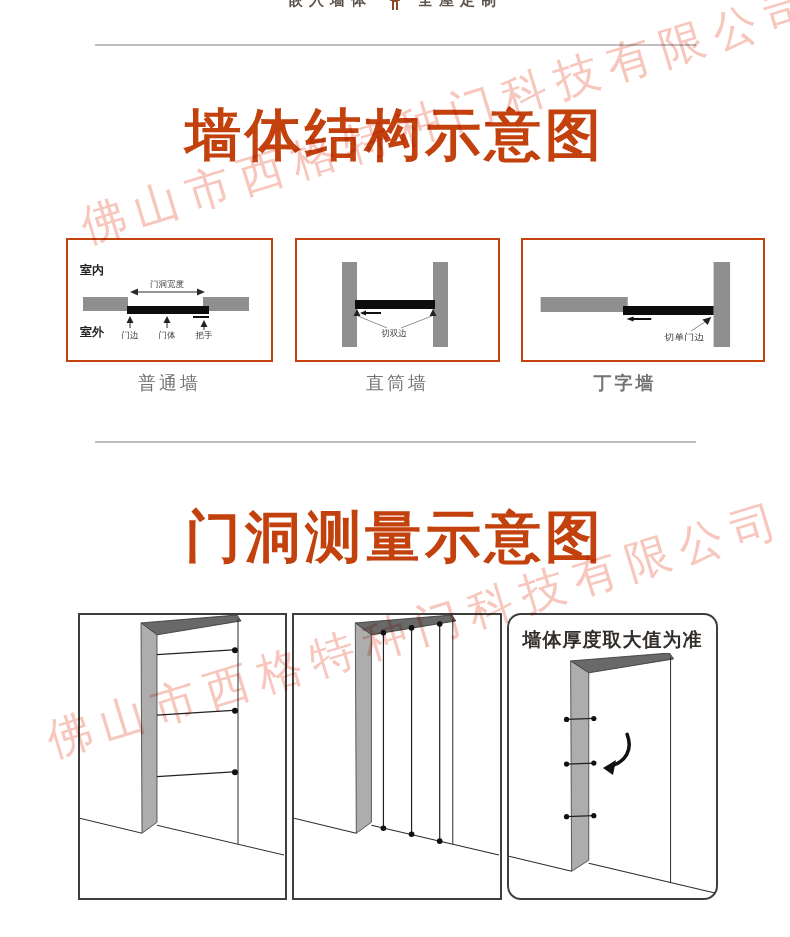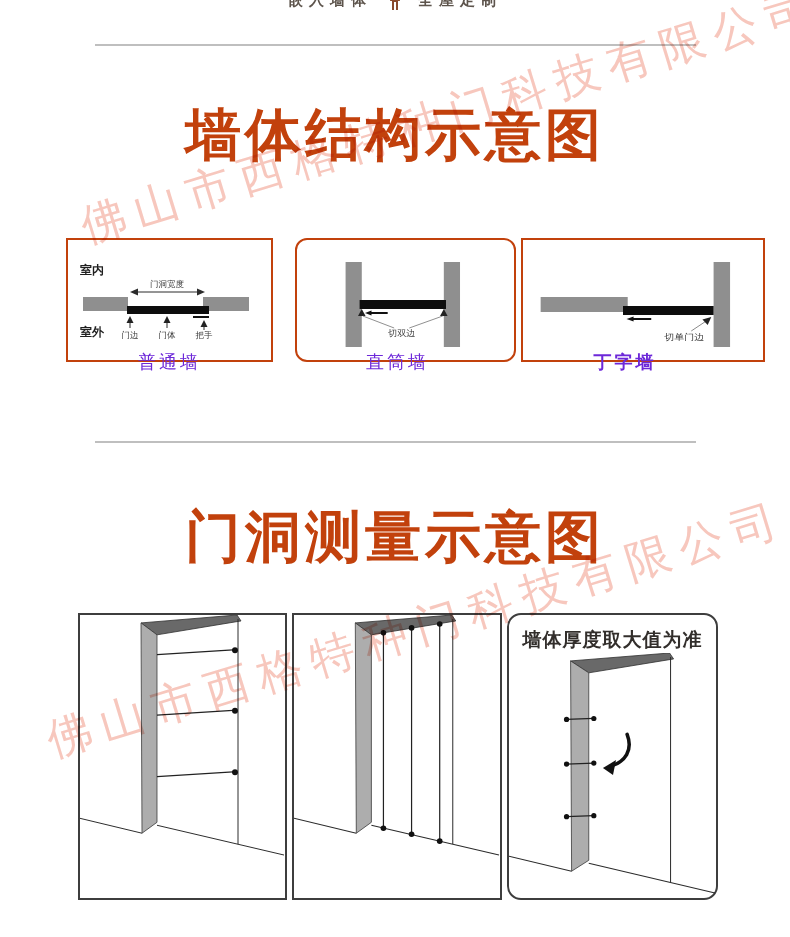--- a/index.html
+++ b/index.html
@@ -17,24 +17,24 @@
   .divider.d1{top:44px;}
   .divider.d2{top:441px;}
   
   .big-title{position:absolute;left:0;width:790px;text-align:center;font-size:56px;line-height:1.15;
     font-weight:700;letter-spacing:4px;color:#c2410c;}
   .t1{top:103px;}
   .t2{top:505px;}
   
   .wall-box{position:absolute;top:238px;height:124px;border:2px solid #c2410c;background:#fff;box-sizing:border-box;}
   .wb1{left:66px;width:207px;}
-  .wb2{left:295px;width:221px;border-radius:12px;}
+  .wb2{left:295px;width:205px;}
   .wb3{left:521px;width:244px;}
   .wall-box svg{display:block;width:100%;height:100%;}
-  .caption{position:absolute;top:350px;text-align:center;font-size:18px;letter-spacing:3px;color:#6d28d9;}
+  .caption{position:absolute;top:371px;text-align:center;font-size:18px;letter-spacing:3px;color:#737373;}
   .c1{left:66px;width:207px;}
   .c2{left:295px;width:205px;}
   .c3{left:521px;width:208px;font-weight:bold;}
   
   .door-box{position:absolute;top:613px;height:287px;border:2px solid #3e3e3e;background:#fff;box-sizing:border-box;}
   .db1{left:78px;width:209px;}
   .db2{left:292px;width:210px;}
   .db3{left:507px;width:211px;border-radius:14px;}
   .door-heading{height:38px;display:flex;align-items:flex-end;justify-content:center;
     font-size:19px;font-weight:700;letter-spacing:1px;color:#322e2b;}

